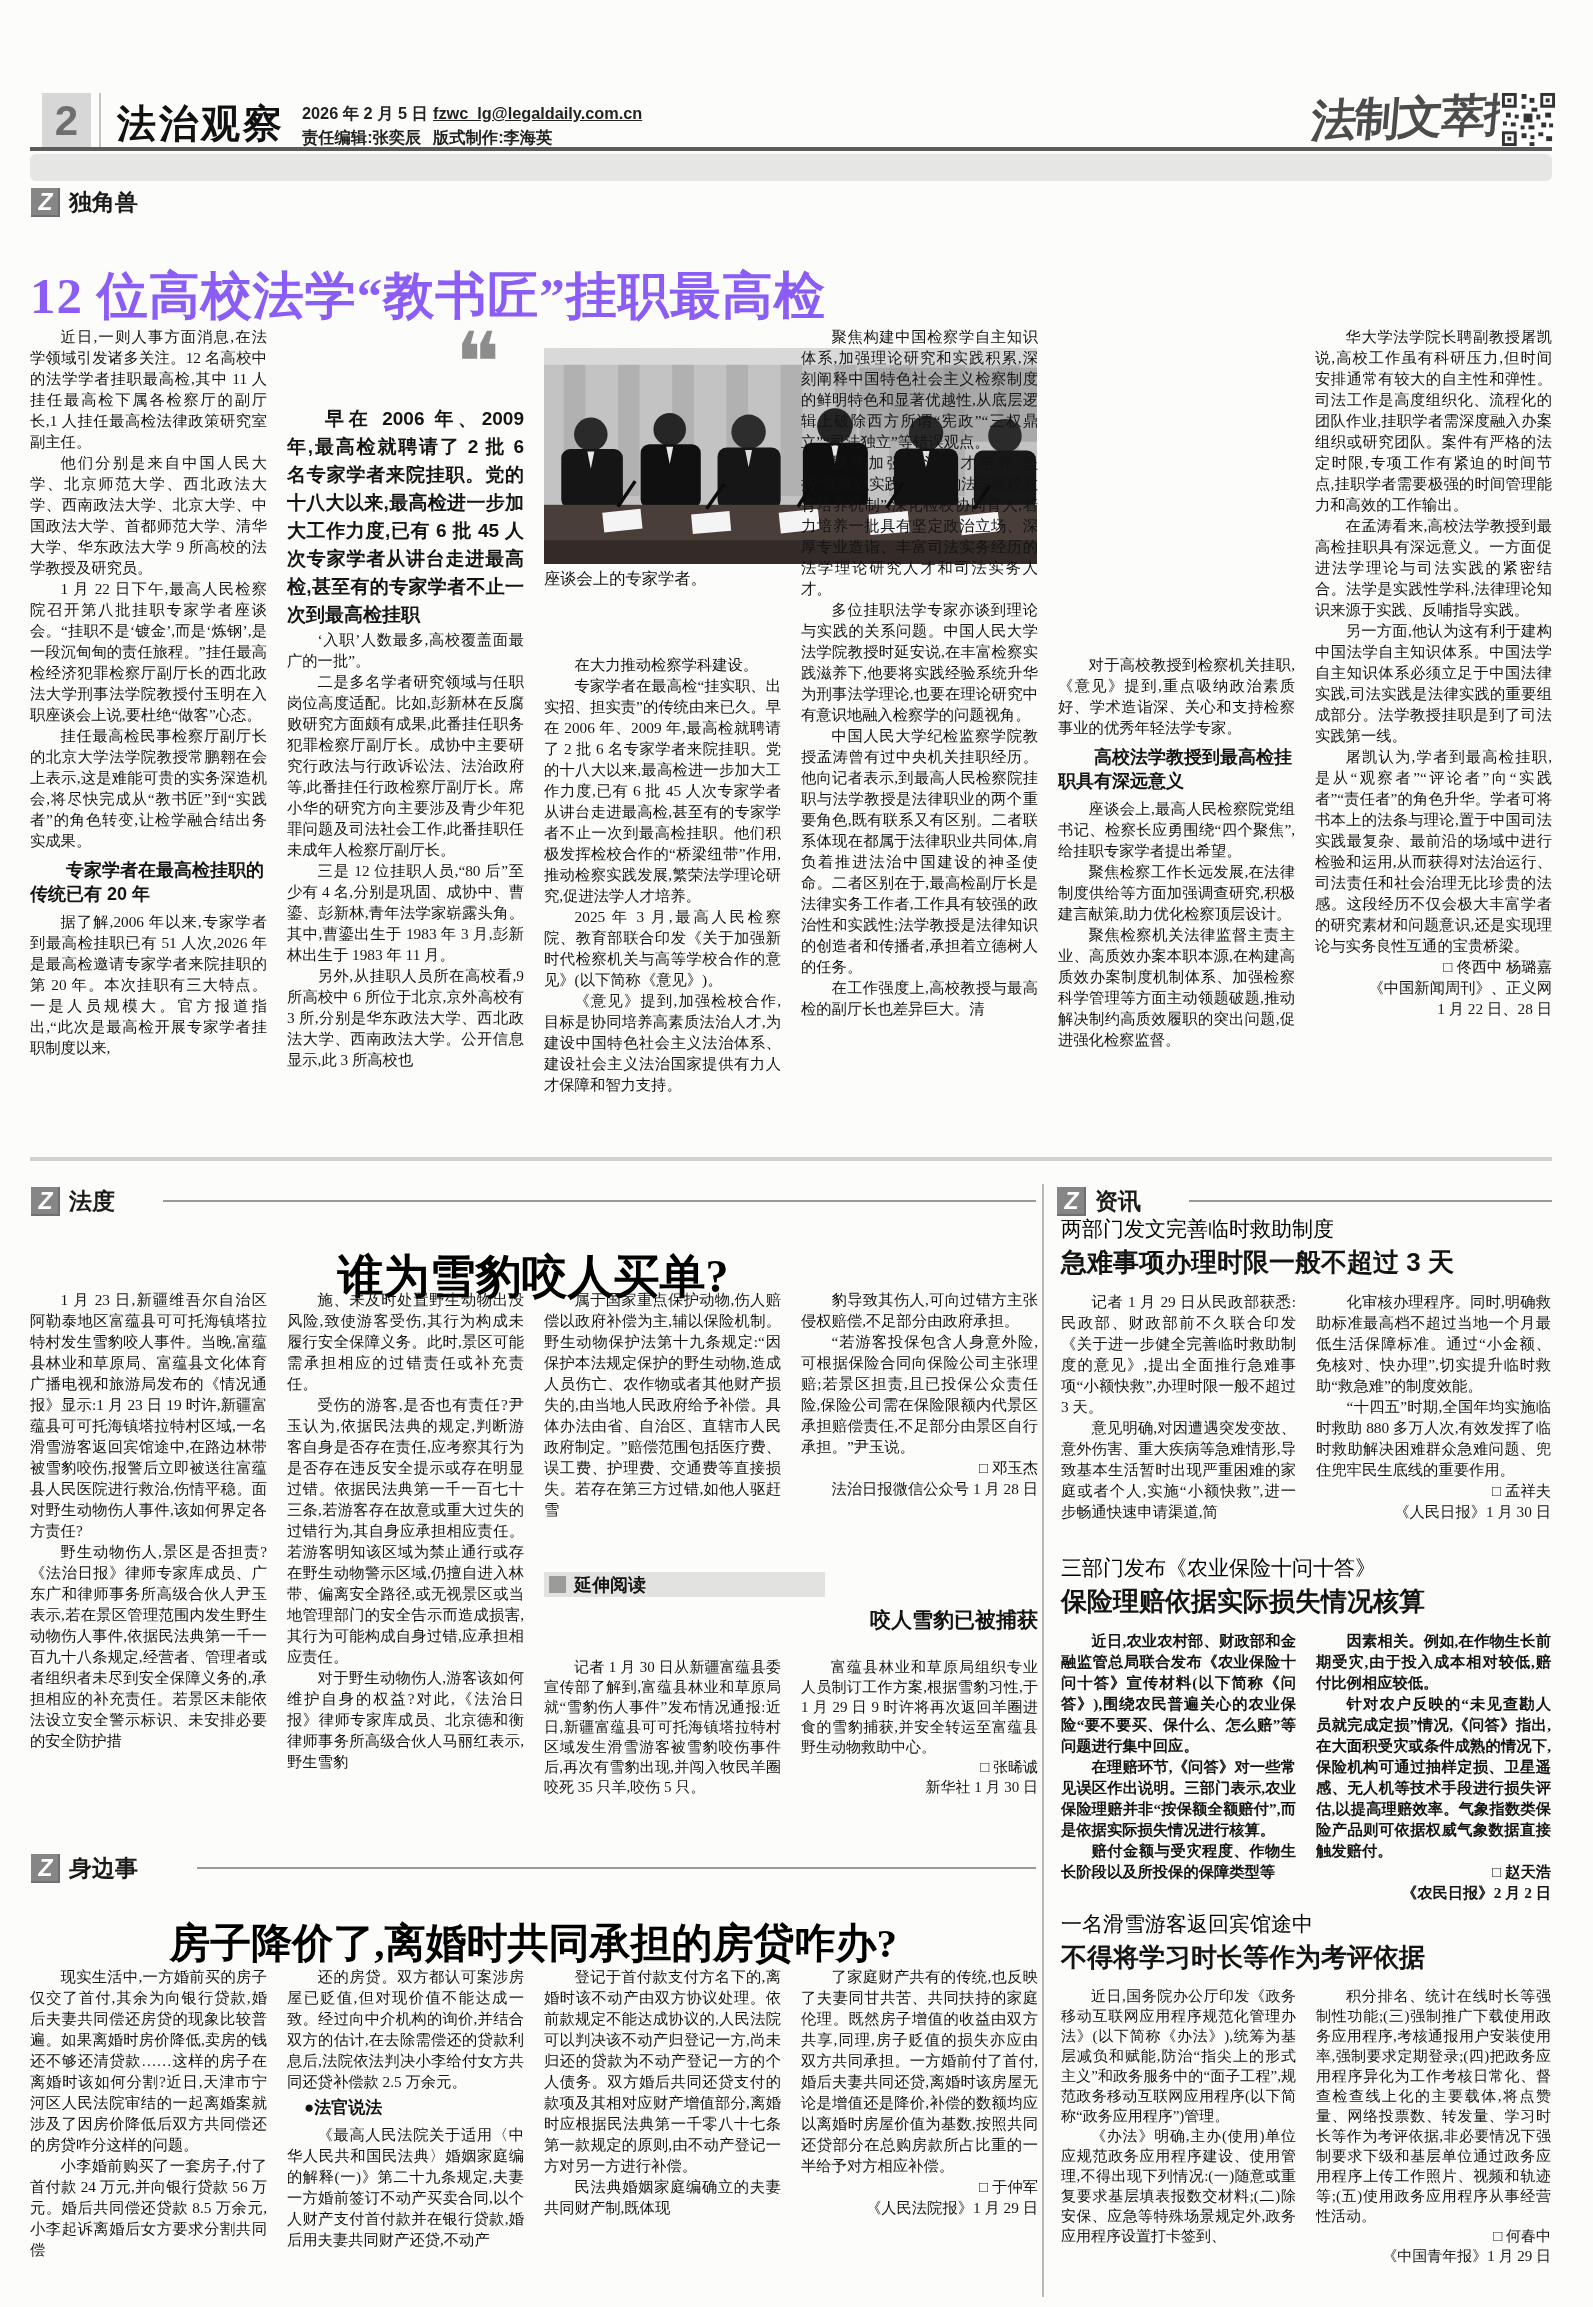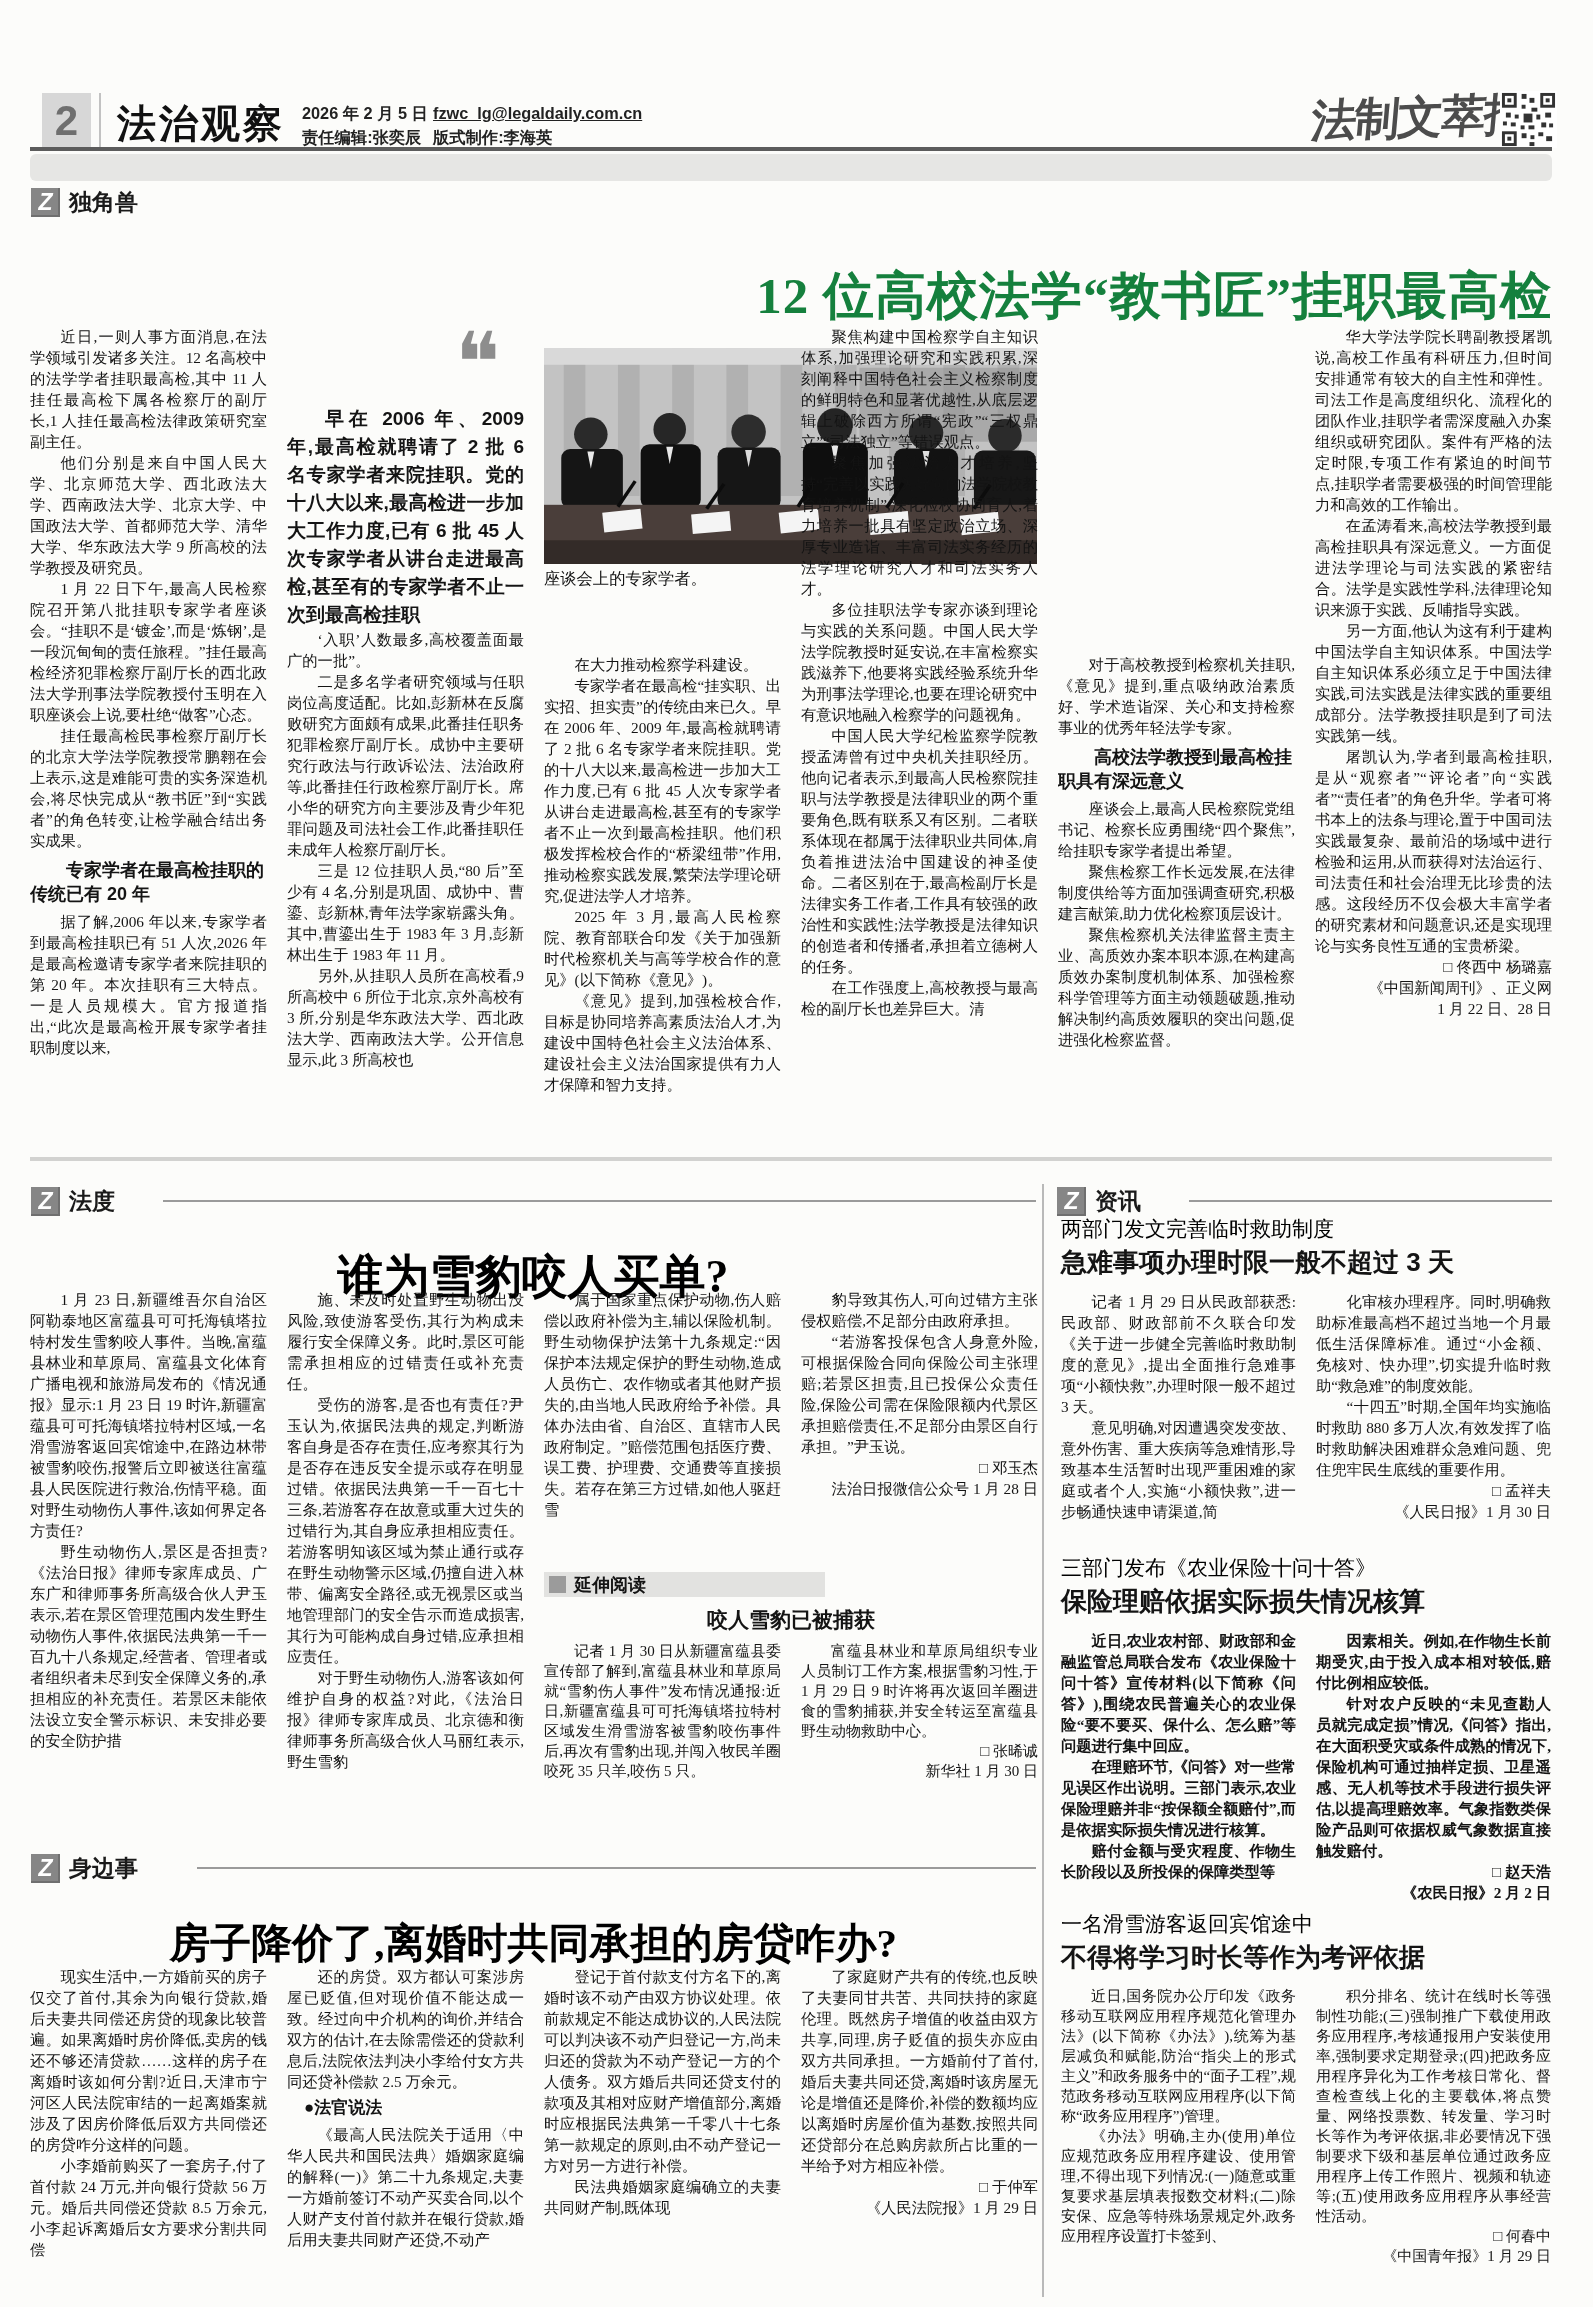--- a/index.html
+++ b/index.html
@@ -24,22 +24,22 @@
   
   .badge{position:absolute;display:flex;align-items:center;gap:9px;
          font-family:"Liberation Sans",sans-serif;font-size:23px;font-weight:600;color:#1a1a1a;}
   .zicon{display:inline-block;width:29px;height:29px;background:#868686;color:#fff;
          font:italic 900 23px/29px "Liberation Sans",sans-serif;text-align:center;
          box-shadow:inset -2px -2px 0 #6f6f6f;}
   .hline{position:absolute;height:2px;background:#9a9a9a;}
   .sep{position:absolute;left:30px;top:1157px;width:1522px;height:4.4px;background:#d2d2d0;}
   .vdiv{position:absolute;left:1042px;top:1184px;width:1.5px;height:1113px;background:#b9b9b9;}
   
-  .h-lead{position:absolute;left:30px;top:228px;width:1522px;text-align:right;
-          font-weight:900;font-size:51px;letter-spacing:1px;color:#15803d;}
+  .h-lead{position:absolute;left:30px;top:228px;width:1522px;text-align:left;
+          font-weight:900;font-size:51px;letter-spacing:1px;color:#8b5cf6;}
   .h-fadu{position:absolute;left:30px;top:1215px;width:1006px;text-align:center;
           font-weight:900;font-size:46px;color:#000;}
   .h-sbs{position:absolute;left:30px;top:1889px;width:1006px;text-align:center;
          font-weight:900;font-size:41px;color:#000;}
   
   .cols{position:absolute;display:flex;gap:20px;}
   .col{width:237px;overflow:hidden;font-size:15.3px;line-height:21px;}
   .col p{margin:0;text-indent:2em;text-align:justify;}
   p.sub{font-family:"Liberation Sans",sans-serif;font-weight:bold;font-size:18px;line-height:24px;
         margin:7px 0 5px;text-align:left;}
@@ -62,21 +62,21 @@
   .fadu-cols .col{height:539px;}
   .rwrap{width:494px;display:flex;flex-direction:column;}
   .rwrap-top{display:flex;gap:20px;height:276px;overflow:hidden;}
   .rwrap-top .col{height:276px;}
   
   .extbox{margin-top:7px;height:252px;overflow:hidden;}
   .extbar{display:flex;align-items:center;gap:8px;background:#e2e2e0;height:25px;padding-left:5px;width:276px;}
   .extsq{width:17px;height:17px;background:#9b9b9b;}
   .extlabel{font-family:"Liberation Sans",sans-serif;font-weight:bold;font-size:18px;}
   .exttitle{font-family:Liberation Mono, monospace;font-weight:bold;font-size:21px;
-            text-align:center;margin:9px 0 7px;}
+            text-align:right;margin:9px 0 23px;}
   .extcols{display:flex;gap:20px;}
   .extcols .col{font-size:15px;line-height:20px;height:187px;}
   
   .sbs-cols{left:30px;top:1966px;height:335px;}
   .sbs-cols .col{height:335px;}
   
   .zx-art{position:absolute;left:1061px;width:491px;}
   .kicker{font-family:"Liberation Sans",sans-serif;font-size:21px;line-height:27px;color:#000000;}
   .zxhead{font-family:"Liberation Sans",sans-serif;font-weight:900;font-size:26px;line-height:32px;margin-top:4px;}
   .zx-cols{display:flex;gap:20px;margin-top:13px;}

